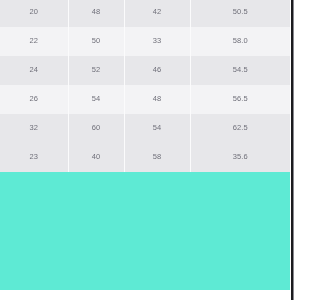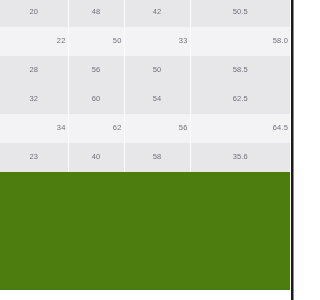--- a/index.html
+++ b/index.html
@@ -23,21 +23,21 @@
     overflow: hidden;
   }
 
   
   #table-panel {
     position: absolute;
     left: 0;
     top: 0;
     width: 290px;
     height: 300px;
-    background: #4d7c0f;
+    background: #5eead4;
     overflow: hidden;
   }
 
   table.size-table {
     width: 290px;
     border-collapse: collapse;
     table-layout: fixed;
     
     margin-top: -2px;
   }
@@ -57,21 +57,21 @@
     letter-spacing: 0.15px;
     color: #70707a;
     border-right: 1px solid #fbfbfc;
     white-space: nowrap;
   }
   table.size-table td:last-child {
     border-right: none;
   }
 
   table.size-table tr.row-odd td  { background: #e7e7ea; }
-  table.size-table tr.row-even td { background: #f3f3f5; text-align: right; }
+  table.size-table tr.row-even td { background: #f3f3f5; }
 
   
   #table-tail {
     position: absolute;
     left: 0;
     top: 290px;
     width: 290px;
     height: 10px;
     background: #ffffff;
   }
@@ -124,43 +124,43 @@
           <td>50.5</td>
         </tr>
 
         <tr class="row-even">
           <td>22</td>
           <td>50</td>
           <td>33</td>
           <td>58.0</td>
         </tr>
 
+        <tr class="row-odd">
+          <td>24</td>
+          <td>52</td>
+          <td>46</td>
+          <td>54.5</td>
+        </tr>
 
+        <tr class="row-even">
+          <td>26</td>
+          <td>54</td>
+          <td>48</td>
+          <td>56.5</td>
+        </tr>
 
-        <tr class="row-odd">
-          <td>28</td>
-          <td>56</td>
-          <td>50</td>
-          <td>58.5</td>
-        </tr>
 
 
         <tr class="row-odd">
           <td>32</td>
           <td>60</td>
           <td>54</td>
           <td>62.5</td>
         </tr>
 
-        <tr class="row-even">
-          <td>34</td>
-          <td>62</td>
-          <td>56</td>
-          <td>64.5</td>
-        </tr>
 
         <tr class="row-odd">
           <td>23</td>
           <td>40</td>
           <td>58</td>
           <td>35.6</td>
         </tr>
 
       </tbody>
     </table>

